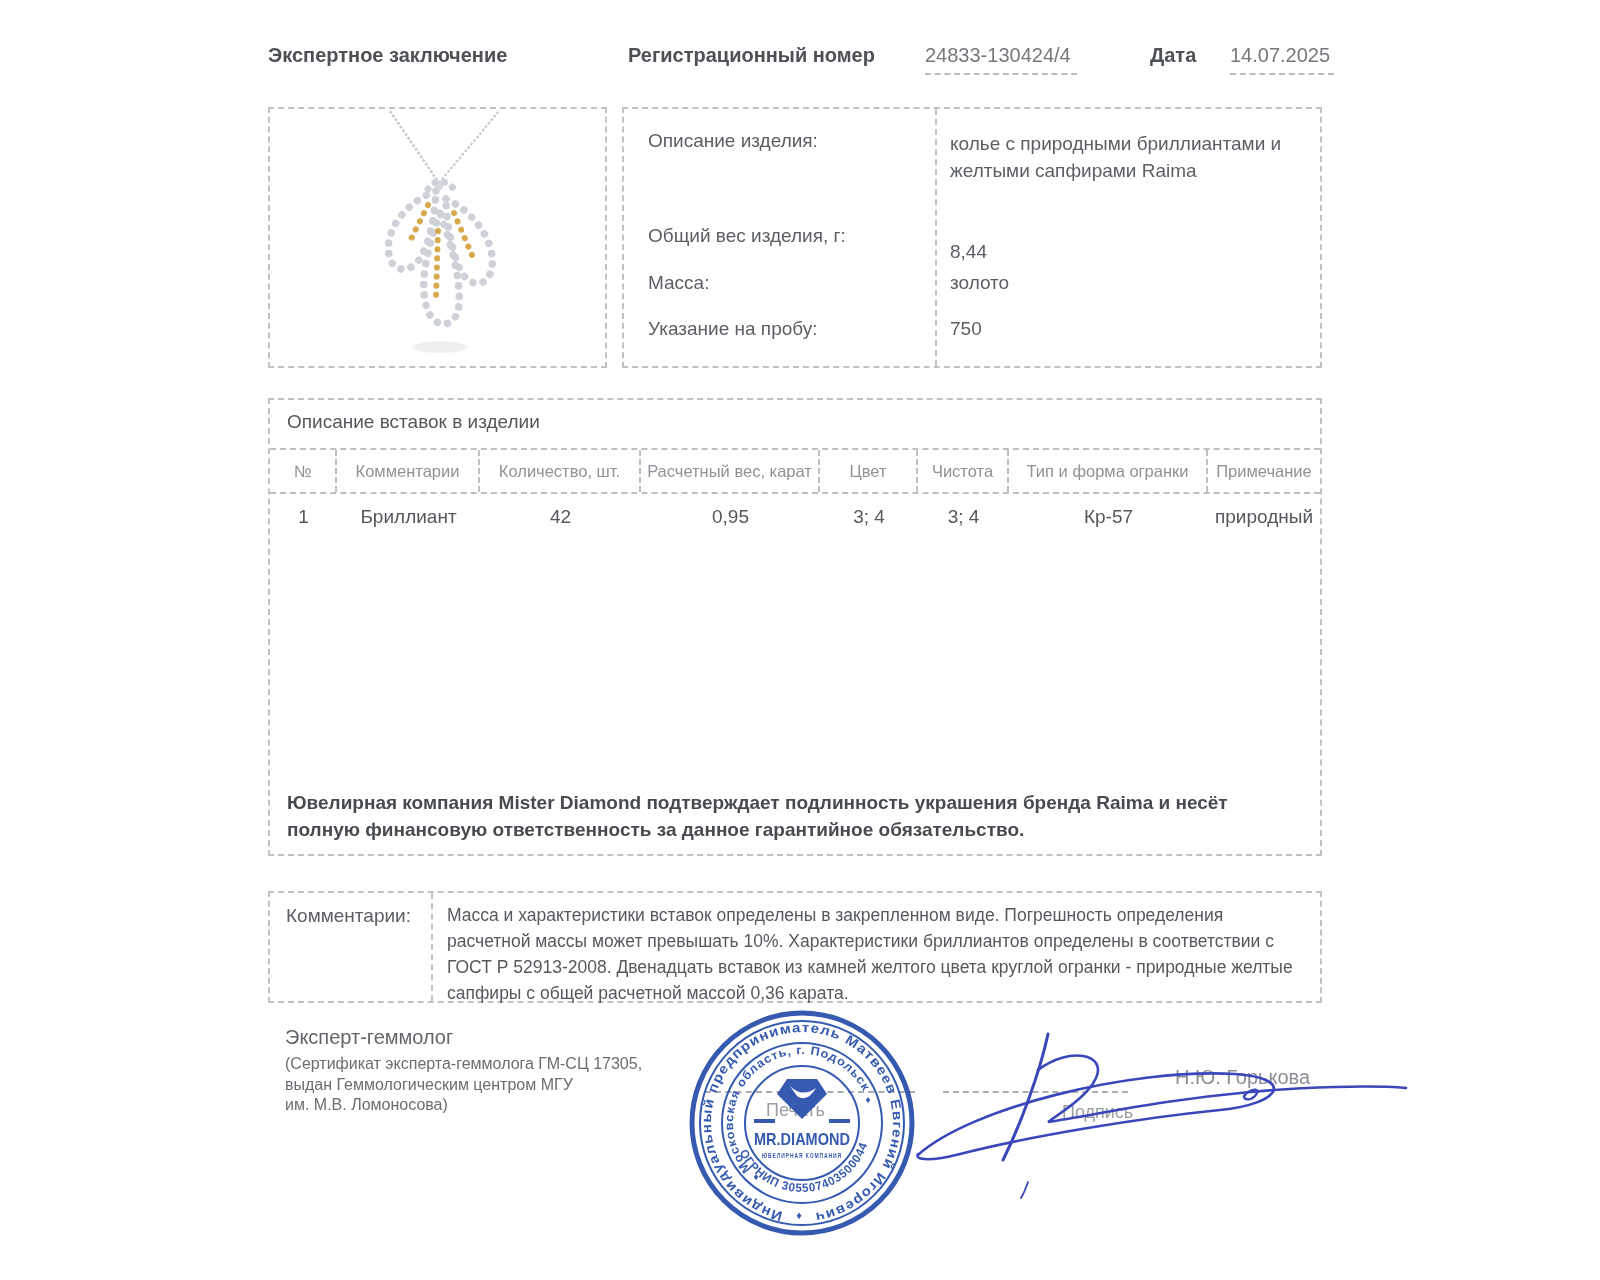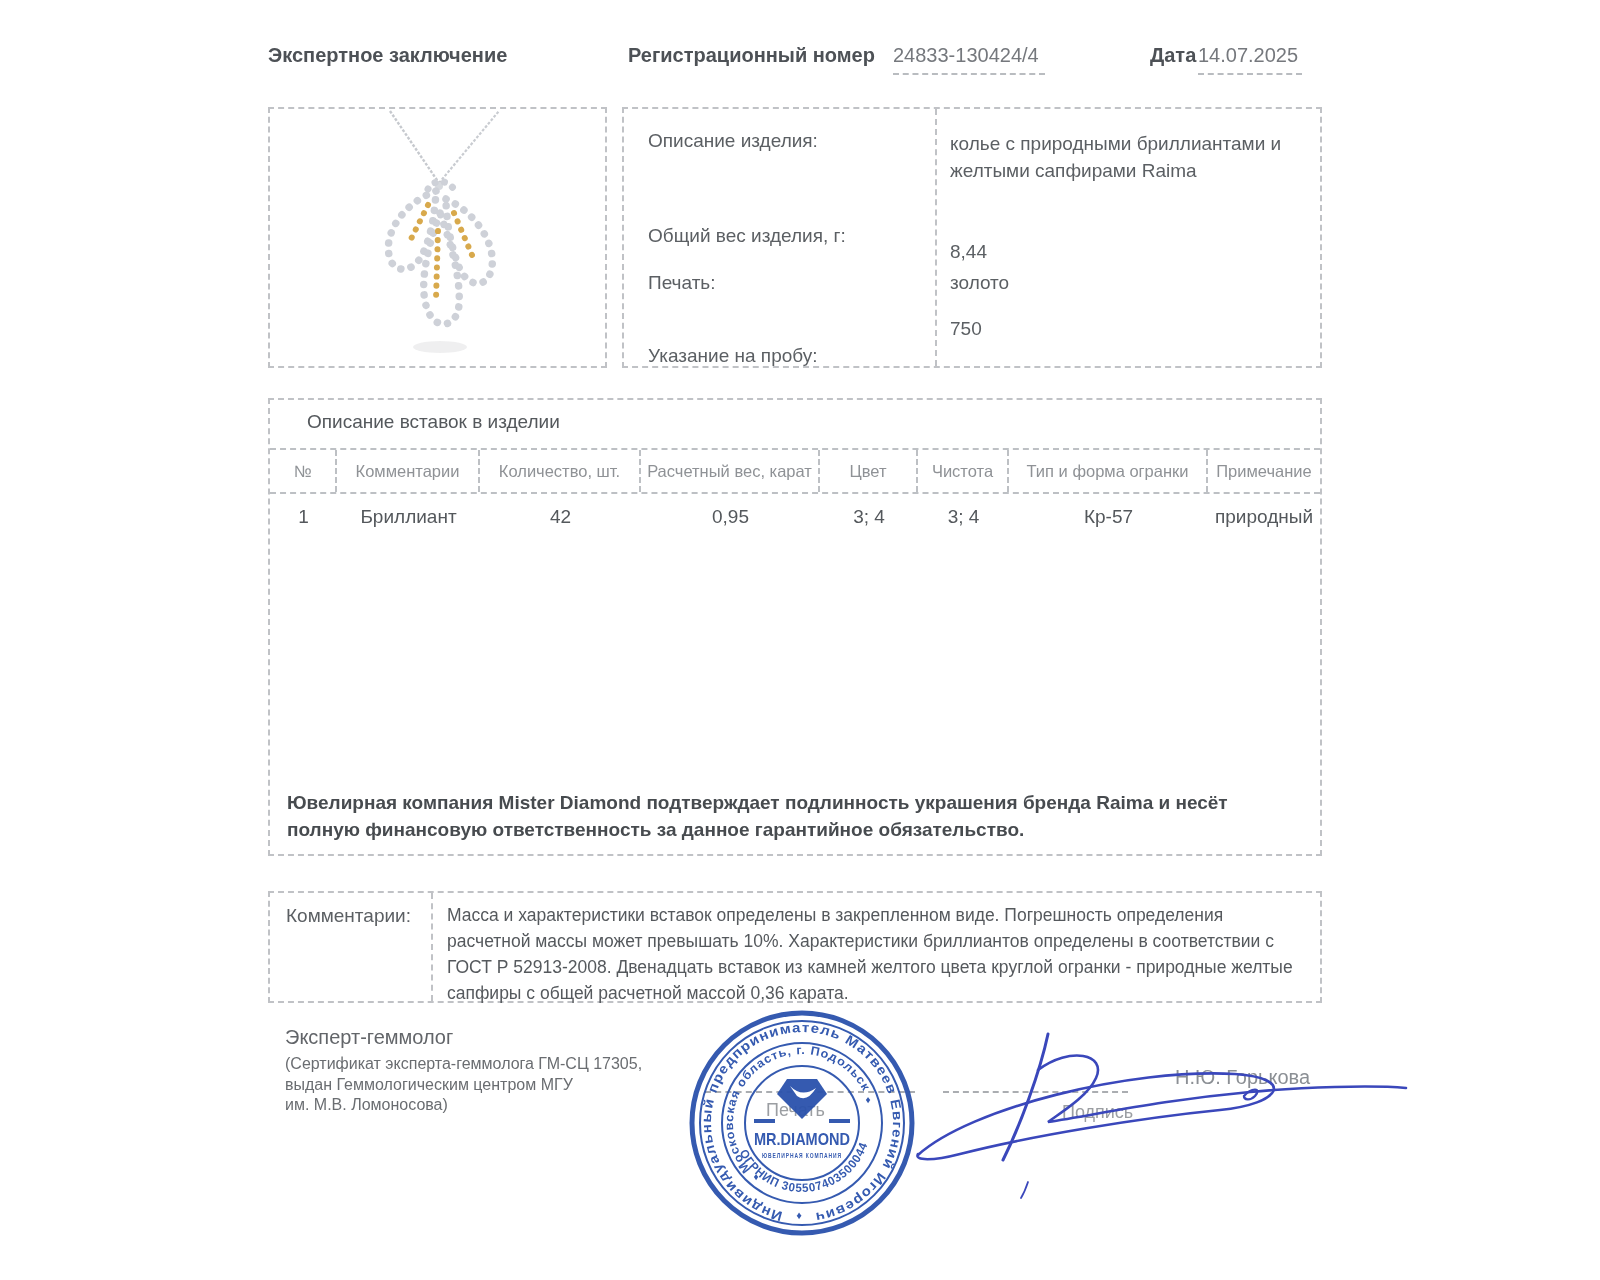--- a/index.html
+++ b/index.html
@@ -3,21 +3,21 @@
 <meta charset="utf-8">
 <style>
   html,body{margin:0;padding:0;}
   body{
     width:1600px;height:1280px;position:relative;background:#ffffff;
     font-family:"Liberation Sans", sans-serif;color:#54585c;overflow:hidden;
   }
   .abs{position:absolute;}
   .panel{position:absolute;border:2px dashed #c0c2c6;box-sizing:border-box;background:#fff;}
   .lbl-bold{font-weight:700;color:#4d5156;font-size:20px;}
-  .val-gray{color:#75787d;font-size:20px;}
+  .val-gray{color:#75787d;font-size:20px;margin-left:32px;}
   .dash-underline{display:inline-block;border-bottom:2px dashed #b9bcc0;padding:0 4px 6px 0;}
   .field-label{font-size:19px;color:#5b5f63;}
   .field-value{font-size:19px;color:#5b5f63;}
   .vdash{position:absolute;top:0;bottom:0;border-left:2px dashed #c0c2c6;}
   .section-title{font-size:19px;color:#54585c;}
   .thead{position:absolute;left:0;right:0;display:flex;
          border-top:2px dashed #bdc0c4;border-bottom:2px dashed #bdc0c4;box-sizing:border-box;}
   .th{display:flex;align-items:center;justify-content:center;
       font-size:16.5px;color:#8f9296;border-right:2px dashed #bdc0c4;box-sizing:border-box;}
   .th:last-child{border-right:none;flex:1;}
@@ -70,29 +70,29 @@
   </div>
 
   <div class="panel" style="left:622px;top:107px;width:700px;height:261px;">
     <div class="vdash" style="left:311px;"></div>
     <div class="abs field-label" style="left:24px;top:21px;">Описание изделия:</div>
     <div class="abs field-value" style="left:326px;top:21px;width:348px;line-height:27px;">колье с природными бриллиантами и желтыми сапфирами Raima</div>
 
     <div class="abs field-label" style="left:24px;top:116px;">Общий вес изделия, г:</div>
     <div class="abs field-value" style="left:326px;top:116px;margin-top:16px;">8,44</div>
 
-    <div class="abs field-label" style="left:24px;top:163px;">Печать:</div>
+    <div class="abs field-label" style="left:24px;top:163px;">Масса:</div>
     <div class="abs field-value" style="left:326px;top:163px;">золото</div>
 
-    <div class="abs field-label" style="left:24px;top:209px;margin-top:27px;">Указание на пробу:</div>
+    <div class="abs field-label" style="left:24px;top:209px;">Указание на пробу:</div>
     <div class="abs field-value" style="left:326px;top:209px;">750</div>
   </div>
 
   <div class="panel" style="left:268px;top:398px;width:1054px;height:458px;">
-    <div class="abs section-title" style="left:17px;top:11px;margin-left:20px;">Описание вставок в изделии</div>
+    <div class="abs section-title" style="left:17px;top:11px;">Описание вставок в изделии</div>
 
     <div class="thead" style="top:48px;height:46px;">
       <div class="th c0">№</div>
       <div class="th c1">Комментарии</div>
       <div class="th c2">Количество, шт.</div>
       <div class="th c3">Расчетный вес, карат</div>
       <div class="th c4">Цвет</div>
       <div class="th c5">Чистота</div>
       <div class="th c6">Тип и форма огранки</div>
       <div class="th c7">Примечание</div>

